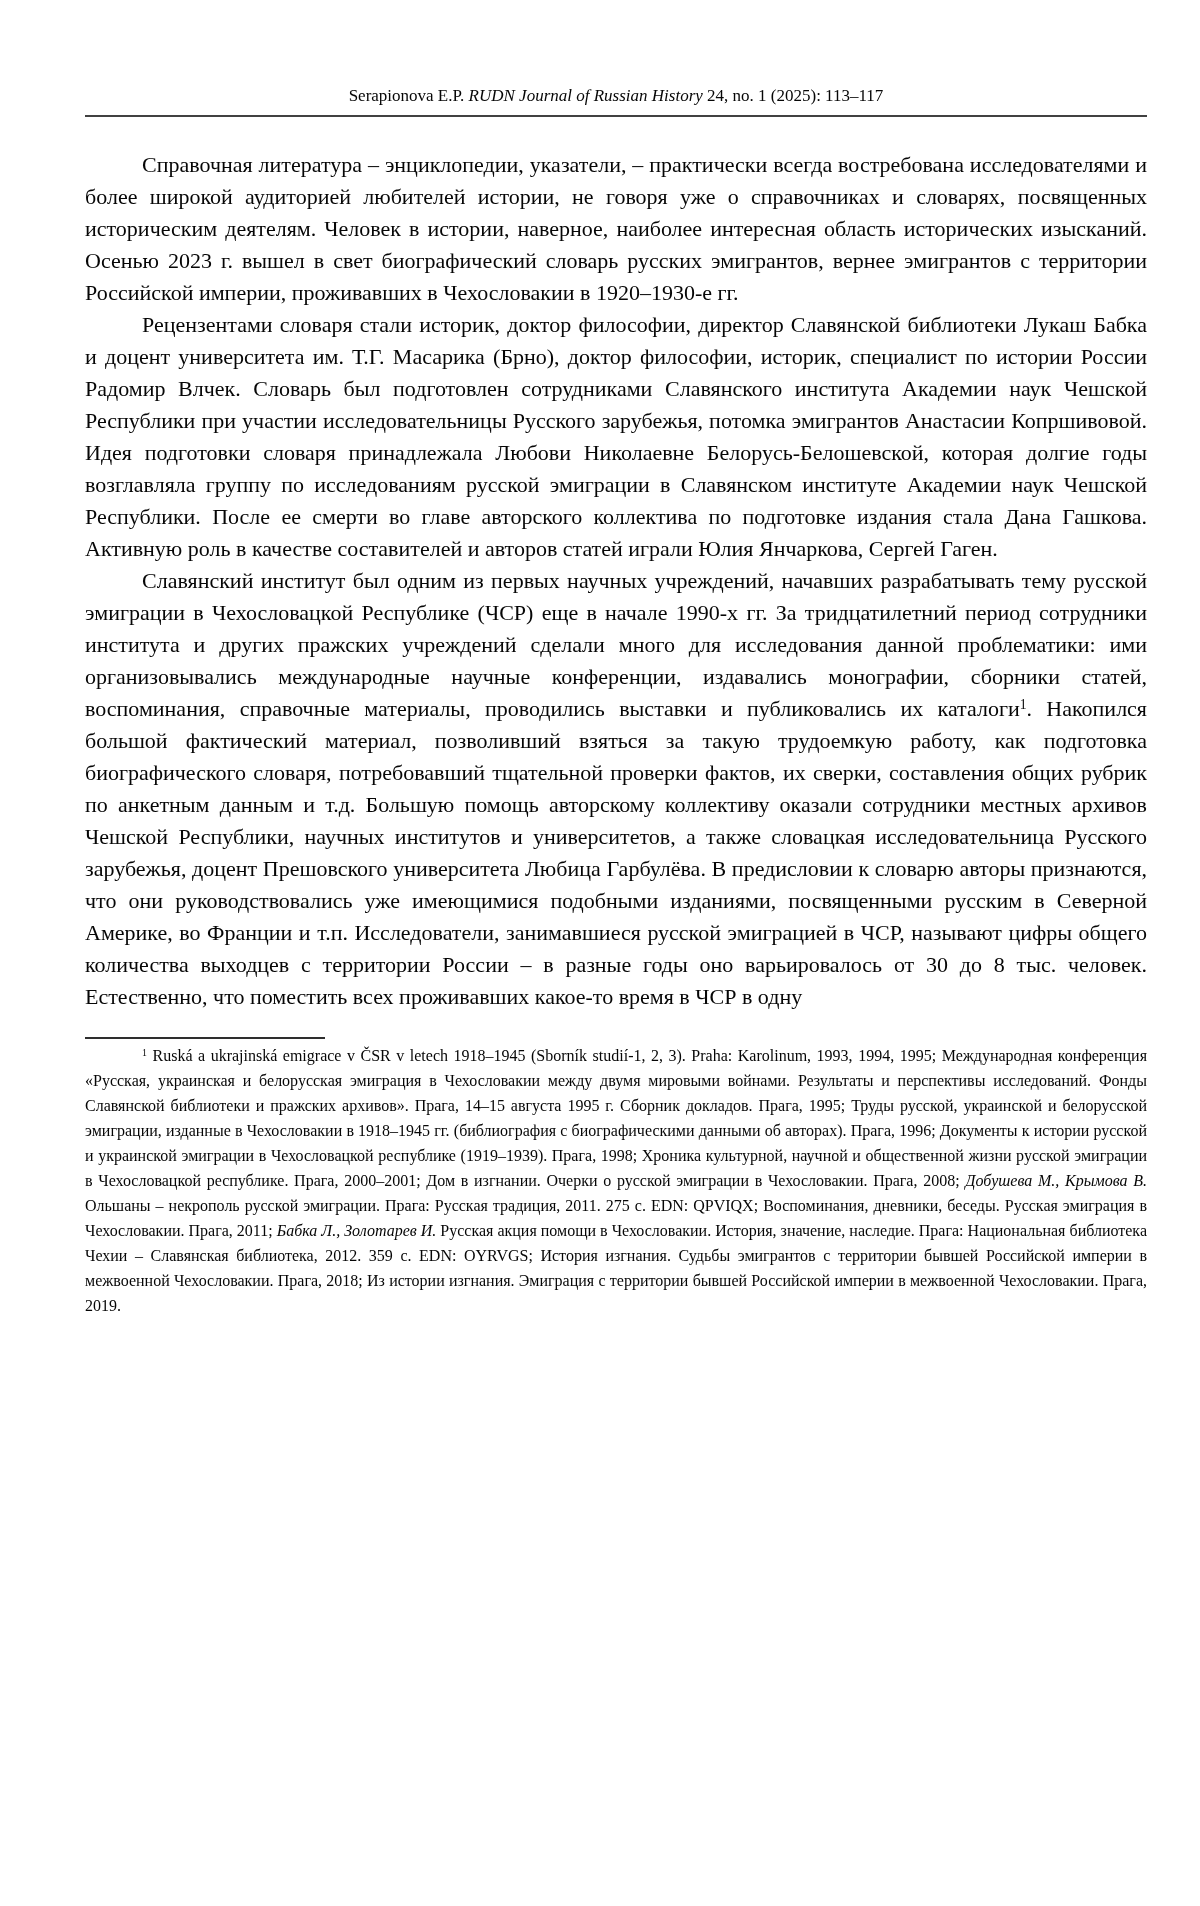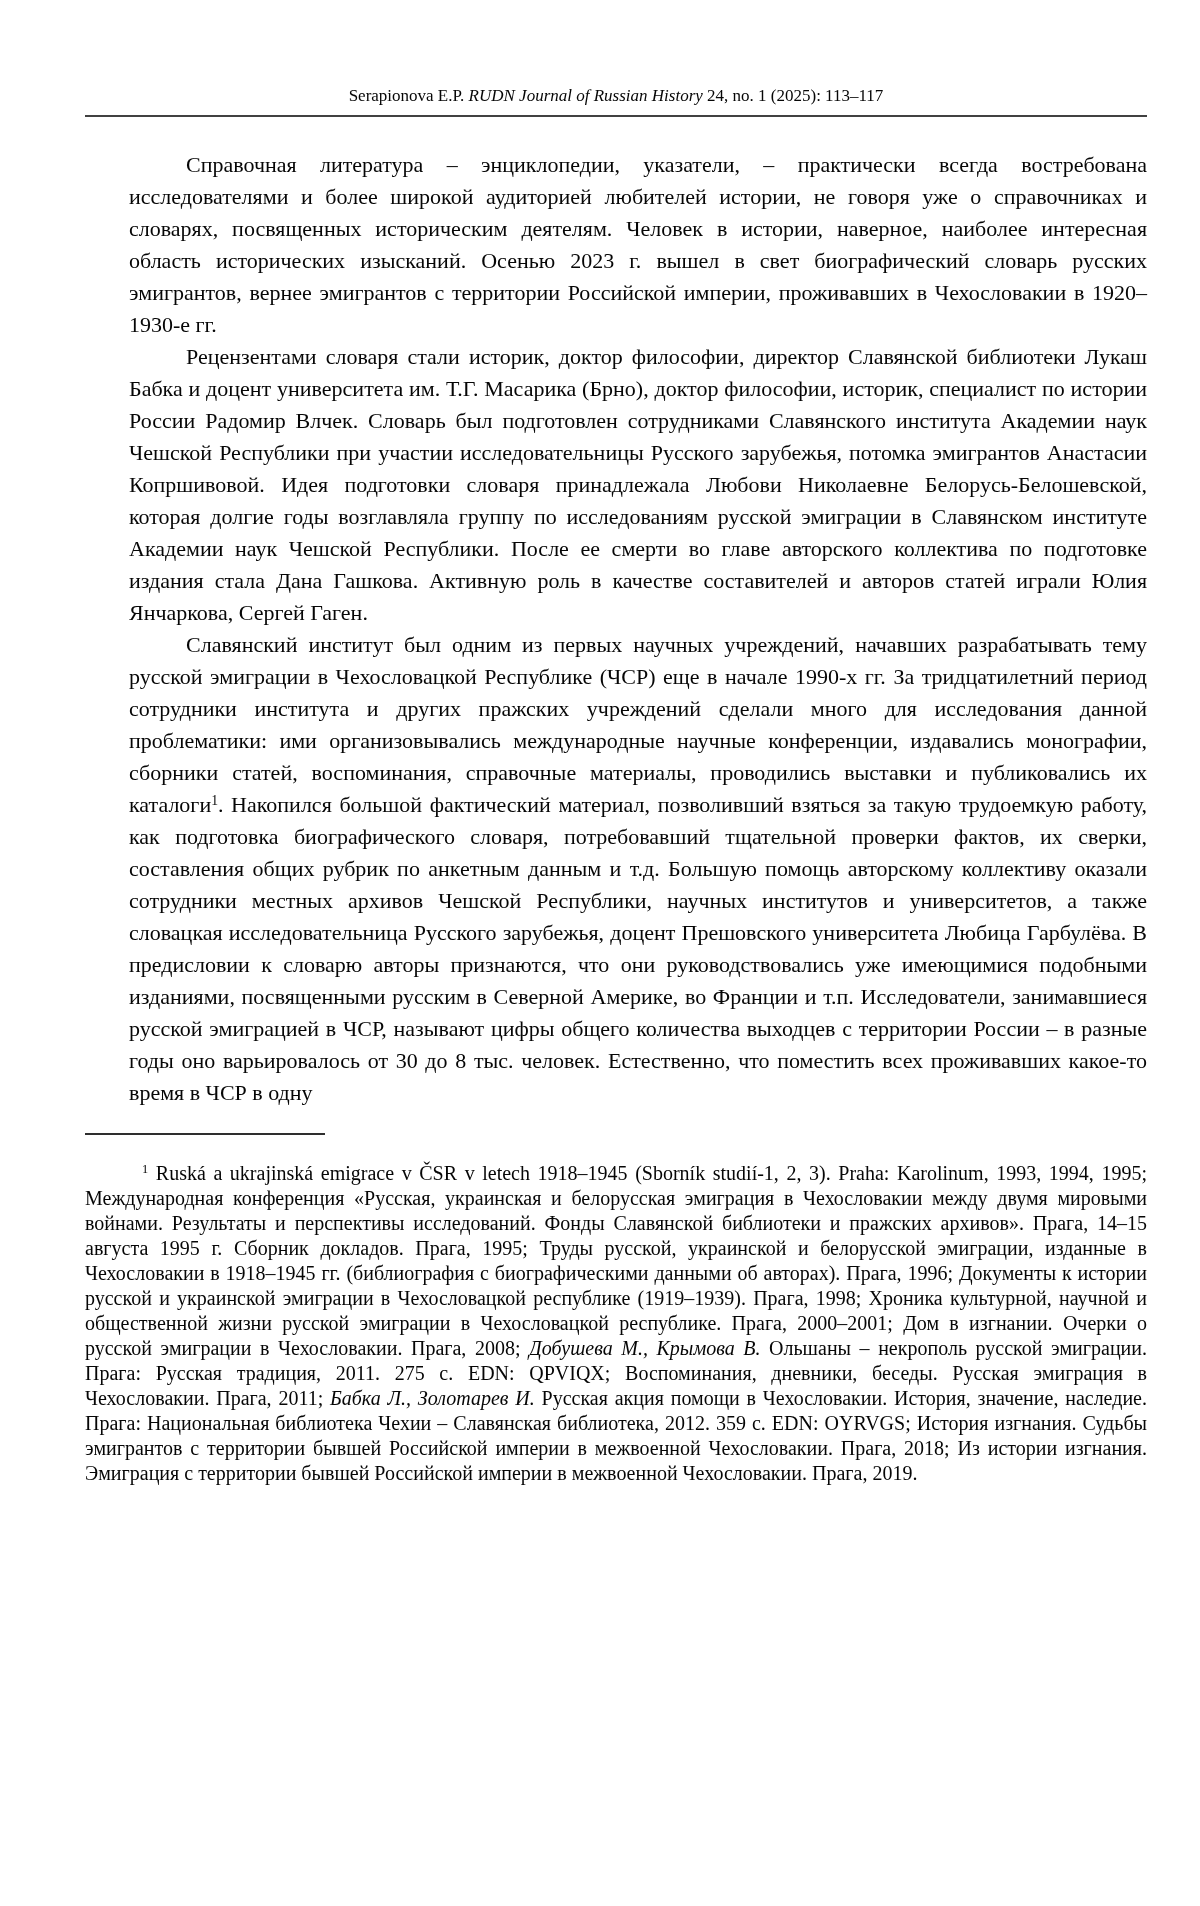--- a/index.html
+++ b/index.html
@@ -27,40 +27,39 @@
     margin-top: 9px;
     height: 2px;
     background: #414141;
   }
   .body-text {
     margin-top: 32px;
     font-size: 22px;
     line-height: 32px;
     text-align: justify;
     hyphens: auto;
-    margin-left: 44px;
     -webkit-hyphens: auto;
   }
   p.body-par { margin: 0; text-indent: 57px; }
   sup.fn-ref {
     font-size: 0.62em;
     line-height: 0;
     vertical-align: baseline;
     position: relative;
     top: -0.55em;
   }
   .footnote-rule {
     margin-top: 24px;
     width: 240px;
     height: 2px;
     background: #2e2e2e;
   }
   .footnote {
-    margin-top: 26px;
-    font-size: 20px;
+    margin-top: 4px;
+    font-size: 16px;
     line-height: 25px;
     text-align: justify;
     text-indent: 57px;
     hyphens: auto;
     -webkit-hyphens: auto;
   }
   .footnote em { font-style: italic; }
   .page-footer {
     position: absolute;
     left: 85px; right: 85px;

